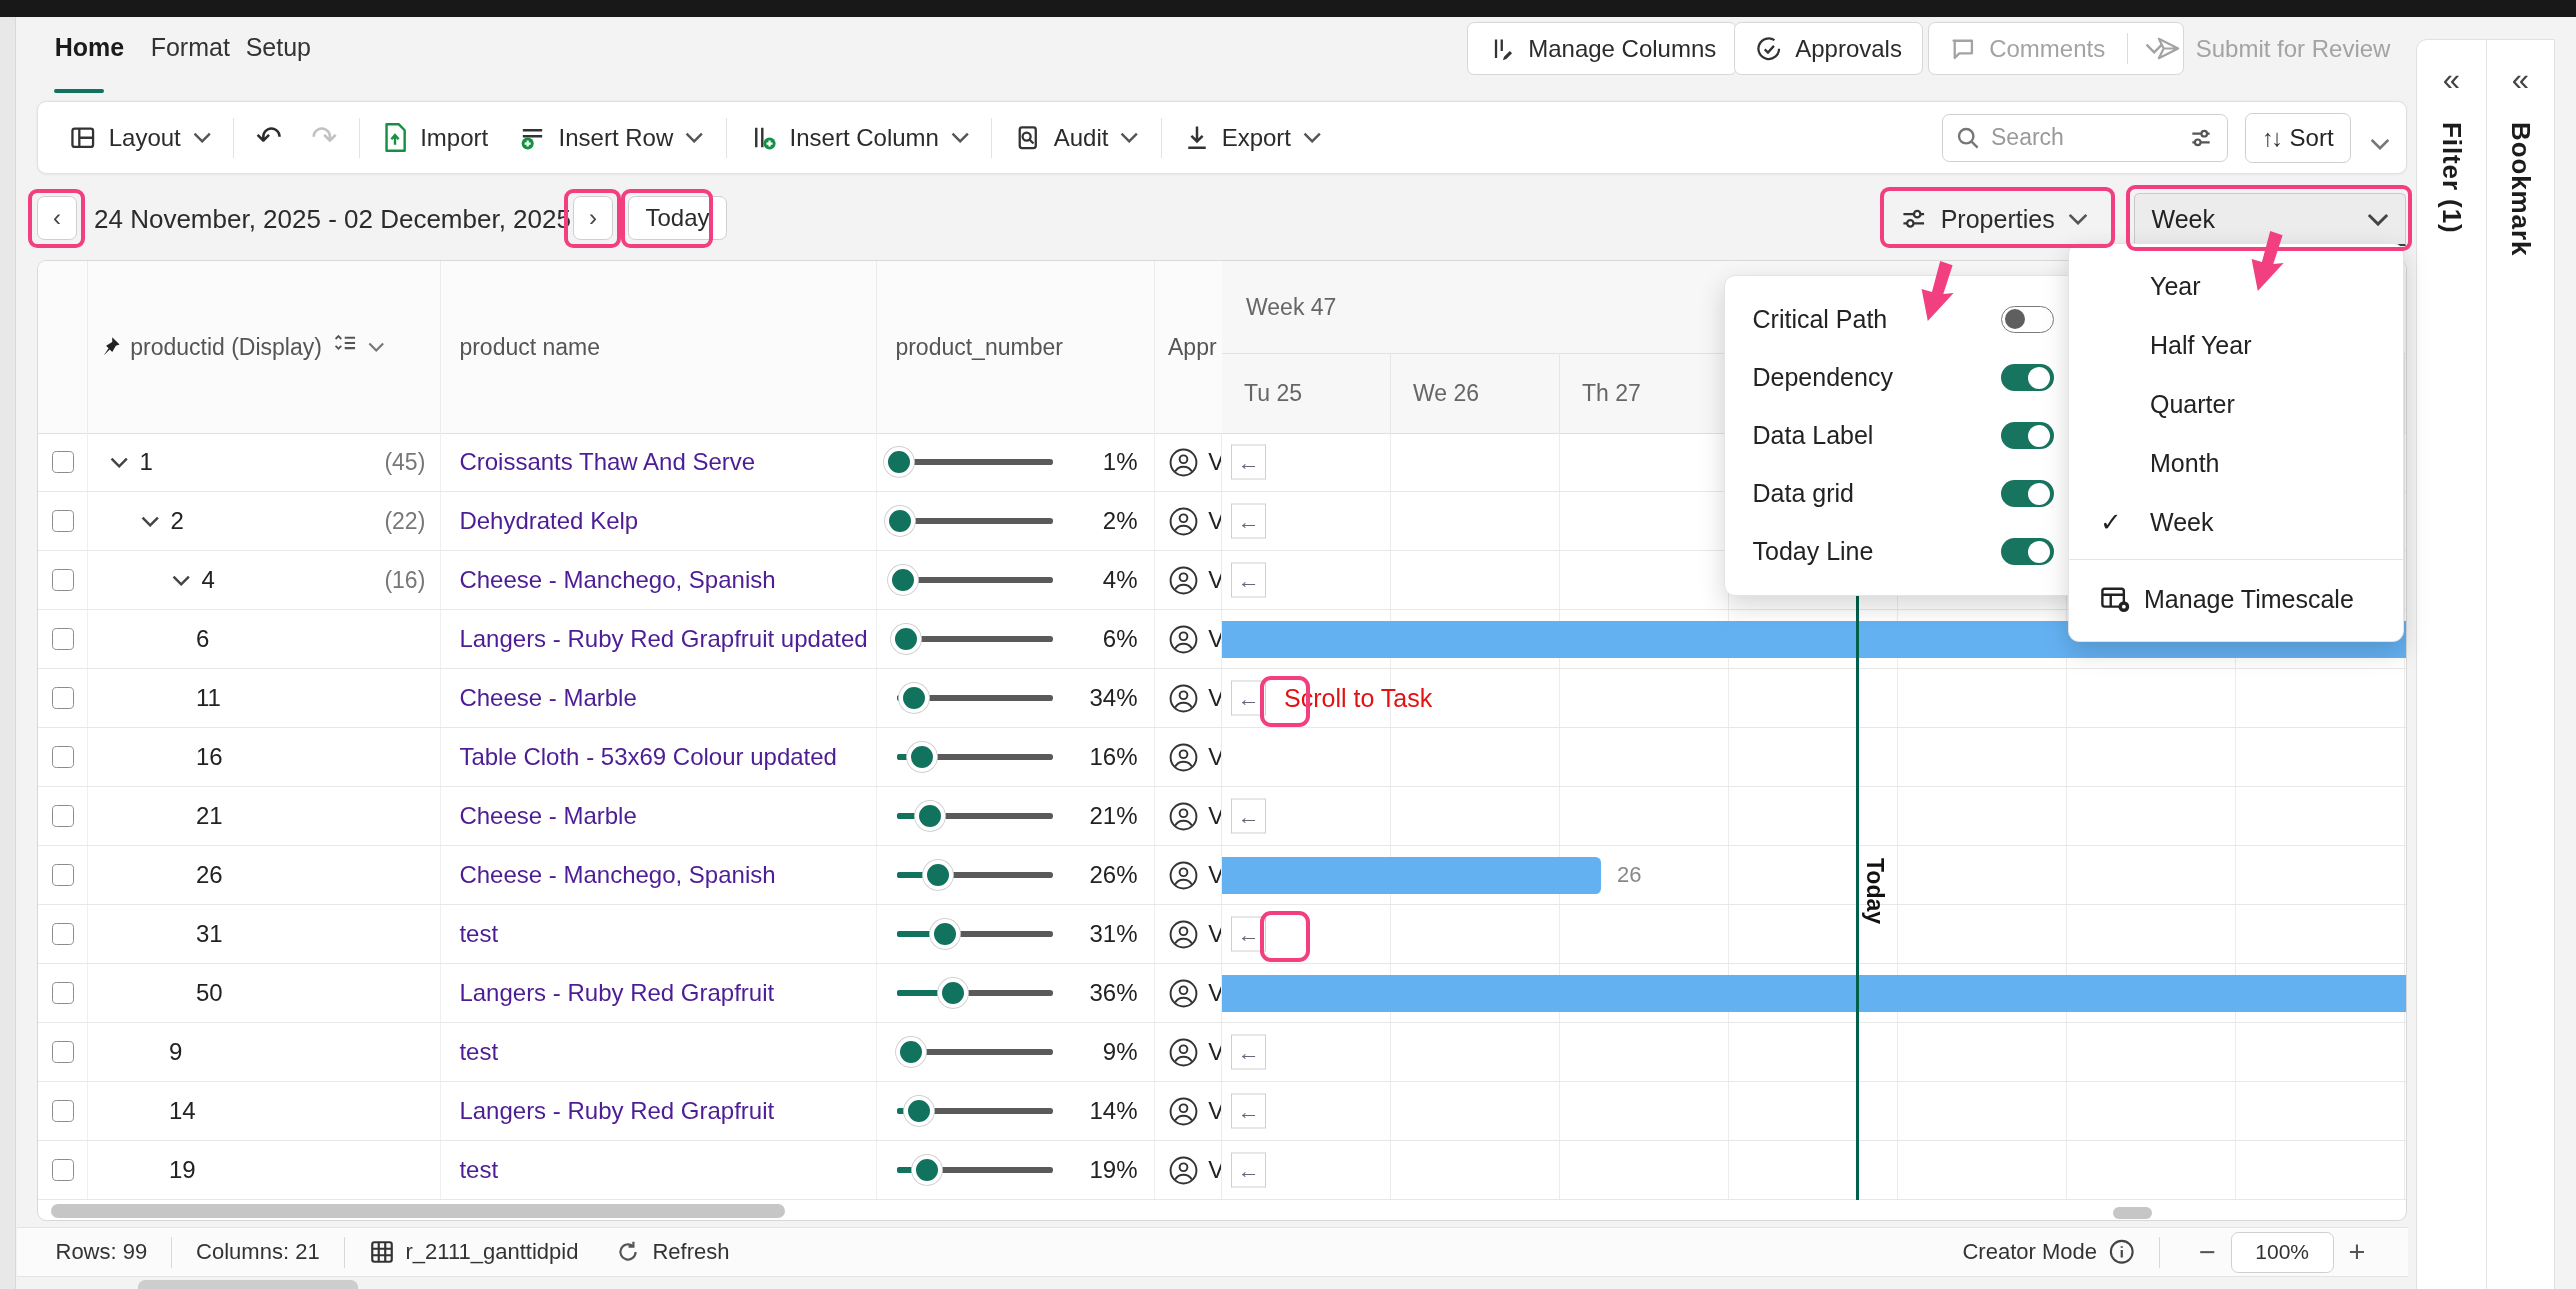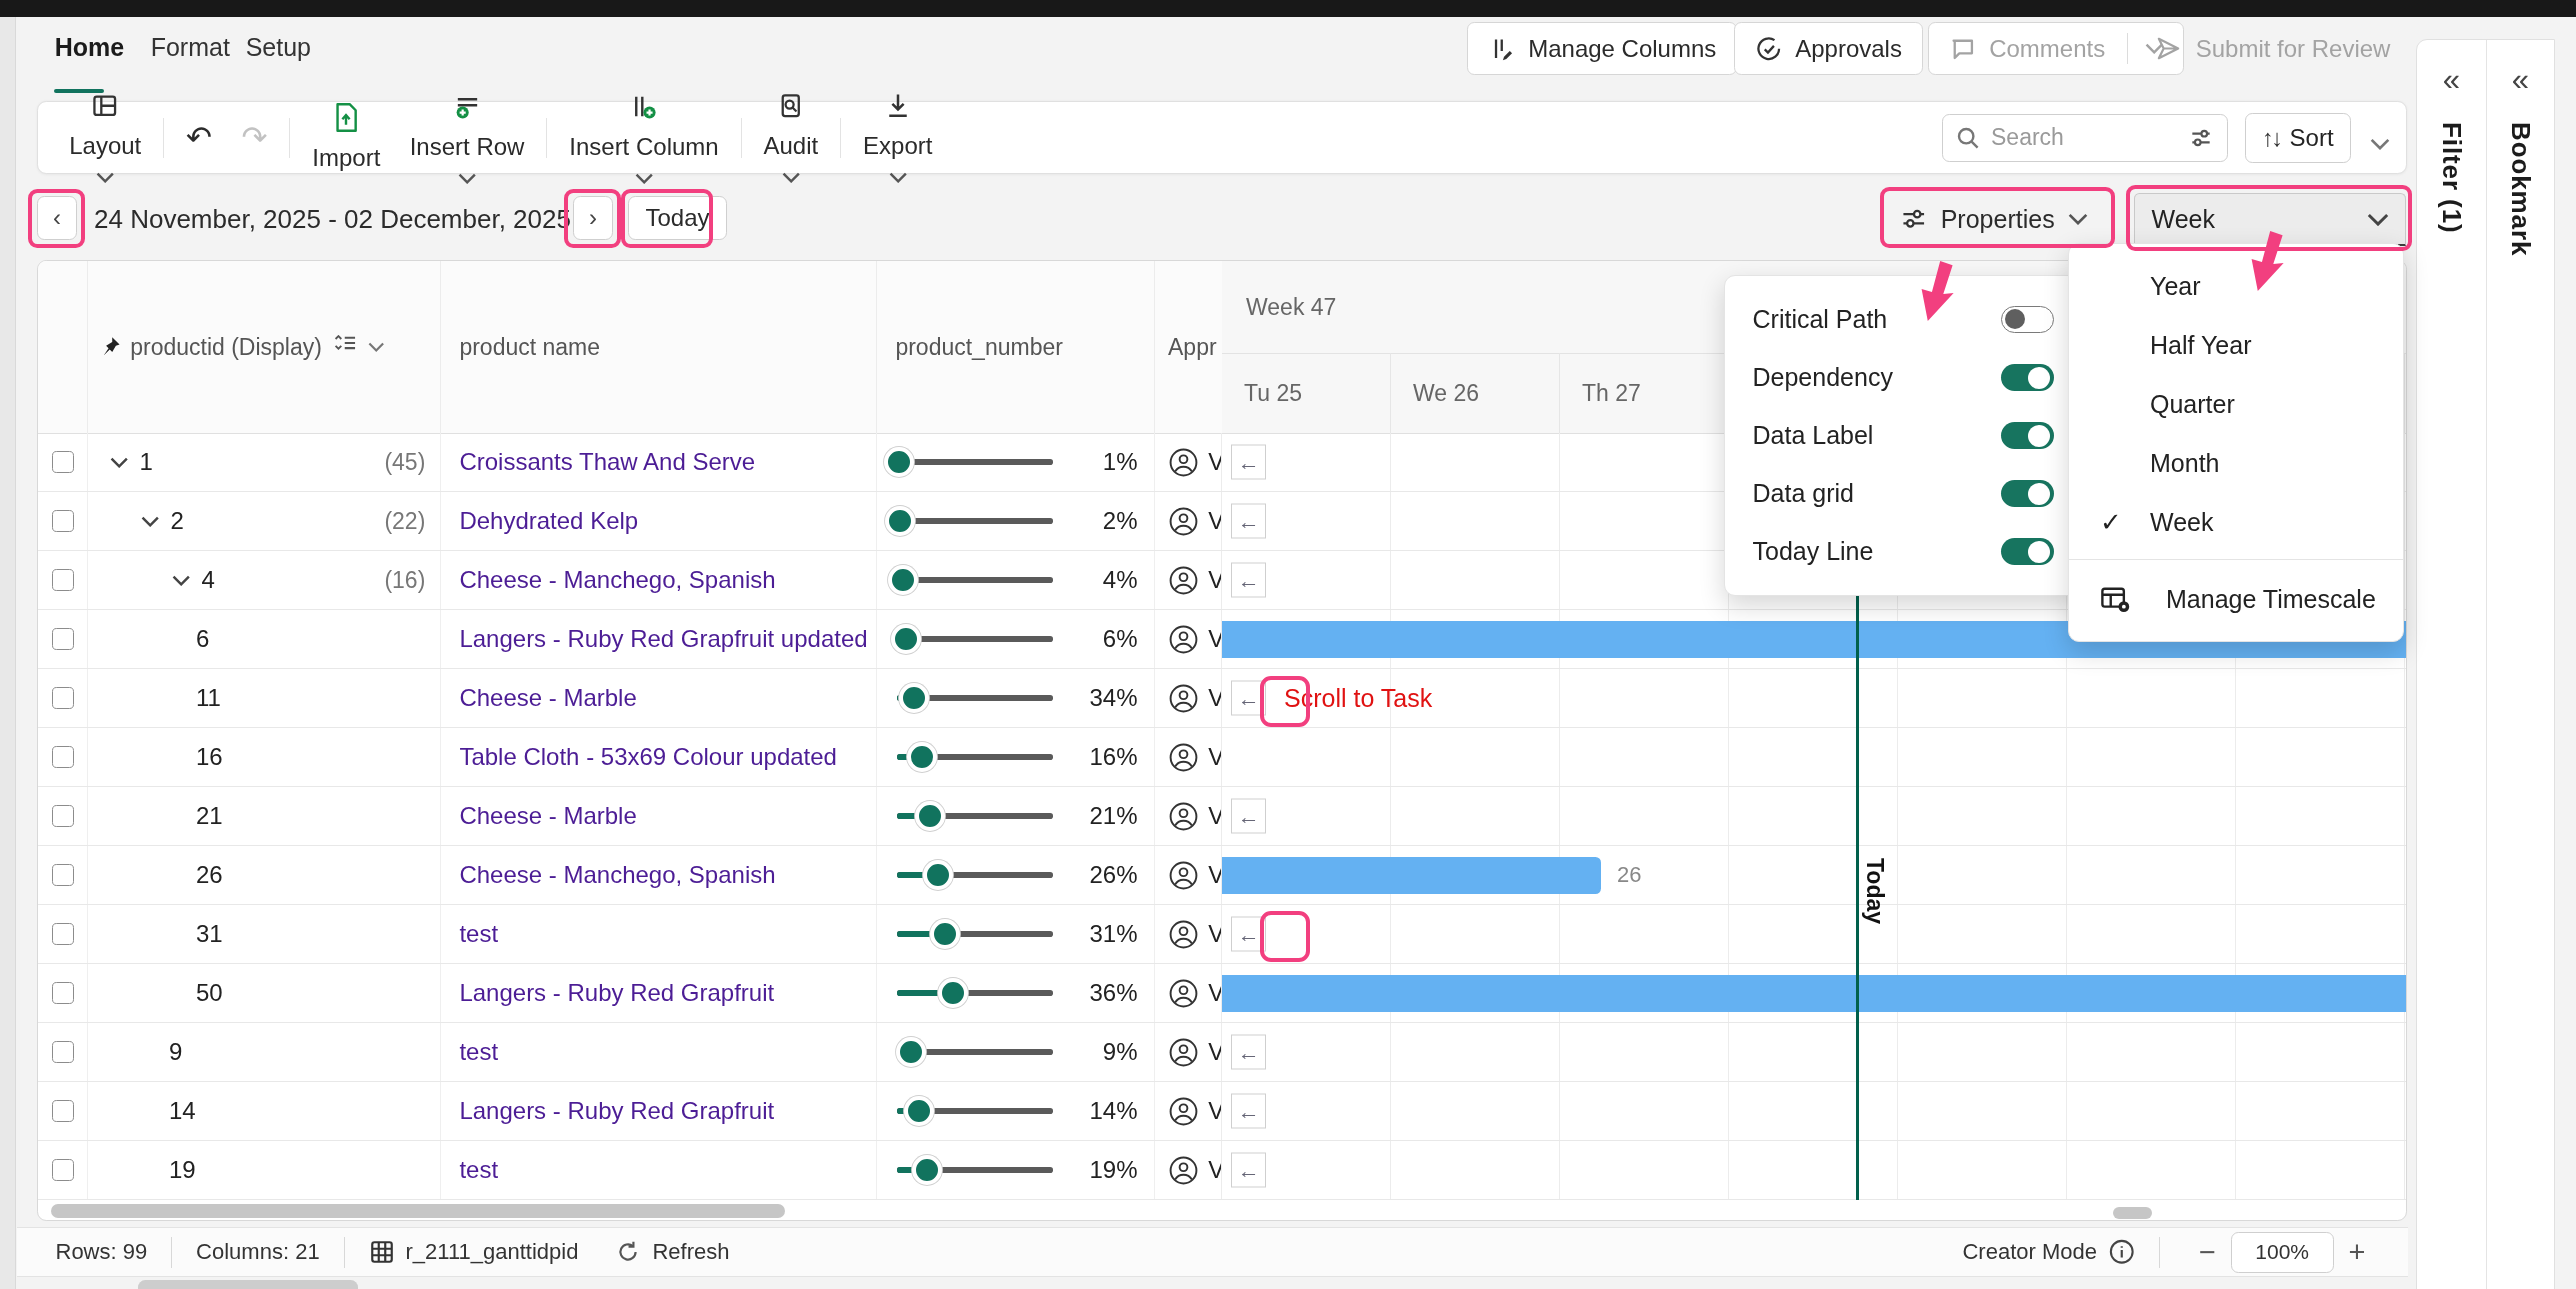--- a/index.html
+++ b/index.html
@@ -19,21 +19,21 @@
   .underline{position:absolute;left:39px;top:72px;width:50px;height:4.6px;border-radius:2.8px;background:#11735E;}
   .hbtn{position:absolute;top:5.5px;height:53px;background:#fff;border:0.9px solid #d6d6d6;border-radius:7.3px;
         display:flex;align-items:center;gap:13px;padding:0 20px;font-size:24px;color:#2b2b2b;box-sizing:border-box;}
   .hbtn.disabled{color:#a3a3a3;}
   .hplain{position:absolute;top:5.5px;height:53px;display:flex;align-items:center;gap:13px;font-size:24px;color:#a3a3a3;}
   .innersep{width:0.9px;height:31px;background:#dcdcdc;margin:0 3.7px 0 9.2px;}
 
   
   .toolbar{left:37px;top:101px;width:2370px;height:73px;background:#fff;border:0.9px solid #e0e0e0;border-radius:9.2px;
            box-shadow:0 0.9px 2.8px rgba(0,0,0,.05);display:flex;align-items:center;box-sizing:border-box;padding:0 16.5px;}
-  .titem{display:flex;align-items:center;gap:12px;font-size:24px;color:#2b2b2b;padding:0 14.7px;white-space:nowrap;flex-direction:column;}
+  .titem{display:flex;align-items:center;gap:12px;font-size:24px;color:#2b2b2b;padding:0 14.7px;white-space:nowrap;}
   .tsep{width:0.9px;height:40px;background:#e3e3e3;margin:0 7.3px;}
   .ghost{color:#c2c2c2;}
   .tspacer{flex:1;}
   .searchbox{width:286px;height:48px;border:0.9px solid #cfcfcf;border-radius:7.3px;display:flex;align-items:center;
              padding:0 13px;gap:11px;box-sizing:border-box;background:#fff;}
   .searchbox .ph{color:#9a9a9a;font-size:23px;flex:1;}
   .sortbtn{height:48px;border:0.9px solid #cfcfcf;border-radius:7.3px;display:flex;align-items:center;gap:9.2px;
            padding:0 16.5px;font-size:24px;margin-left:16.5px;background:#fff;}
   .arrglyph{font-size:24px;color:#333;letter-spacing:-2.8px;}
 
@@ -104,21 +104,21 @@
   .prow{height:58px;display:flex;align-items:center;justify-content:space-between;padding:0 27.5px;font-size:25px;color:#222;}
   .tgl{width:53px;height:27.5px;border-radius:14.7px;position:relative;box-sizing:border-box;}
   .tgl.on{background:#17745F;}
   .tgl.on .knob{position:absolute;right:3.7px;top:2.8px;width:22px;height:22px;border-radius:50%;background:#fff;}
   .tgl.off{background:#fff;border:1.8px solid #7a7a7a;}
   .tgl.off .knob{position:absolute;left:3.7px;top:1.8px;width:20px;height:20px;border-radius:50%;background:#5f5f5f;}
   .ts-panel{left:2068px;top:243px;width:336px;padding:13px 0 9.2px 0;}
   .tsrow{height:59px;display:flex;align-items:center;font-size:25px;color:#222;position:relative;padding-left:81px;}
   .tscheck{position:absolute;left:31px;font-size:26px;color:#222;}
   .tsdivider{height:0.9px;background:#e4e4e4;margin:7.3px 0;}
-  .tsmanage{height:64px;display:flex;align-items:center;gap:35px;padding-left:31px;font-size:25px;color:#222;}
+  .tsmanage{height:64px;display:flex;align-items:center;gap:13px;padding-left:31px;font-size:25px;color:#222;}
 
   
   .pinkbox{position:absolute;border:4.6px solid #F23F7F;border-radius:9.2px;z-index:70;box-sizing:border-box;}
   .pinkarrow{position:absolute;z-index:75;}
 
   
   .footer{left:16.5px;top:1227px;width:2391px;height:50px;background:#fbfbfb;border-top:0.9px solid #e3e3e3;
           border-bottom:0.9px solid #e3e3e3;display:flex;align-items:center;font-size:22px;color:#333;box-sizing:border-box;}
   .fsep{width:0.9px;height:31px;background:#d8d8d8;margin:0 24px;}
   .fitem{display:flex;align-items:center;gap:11px;}

